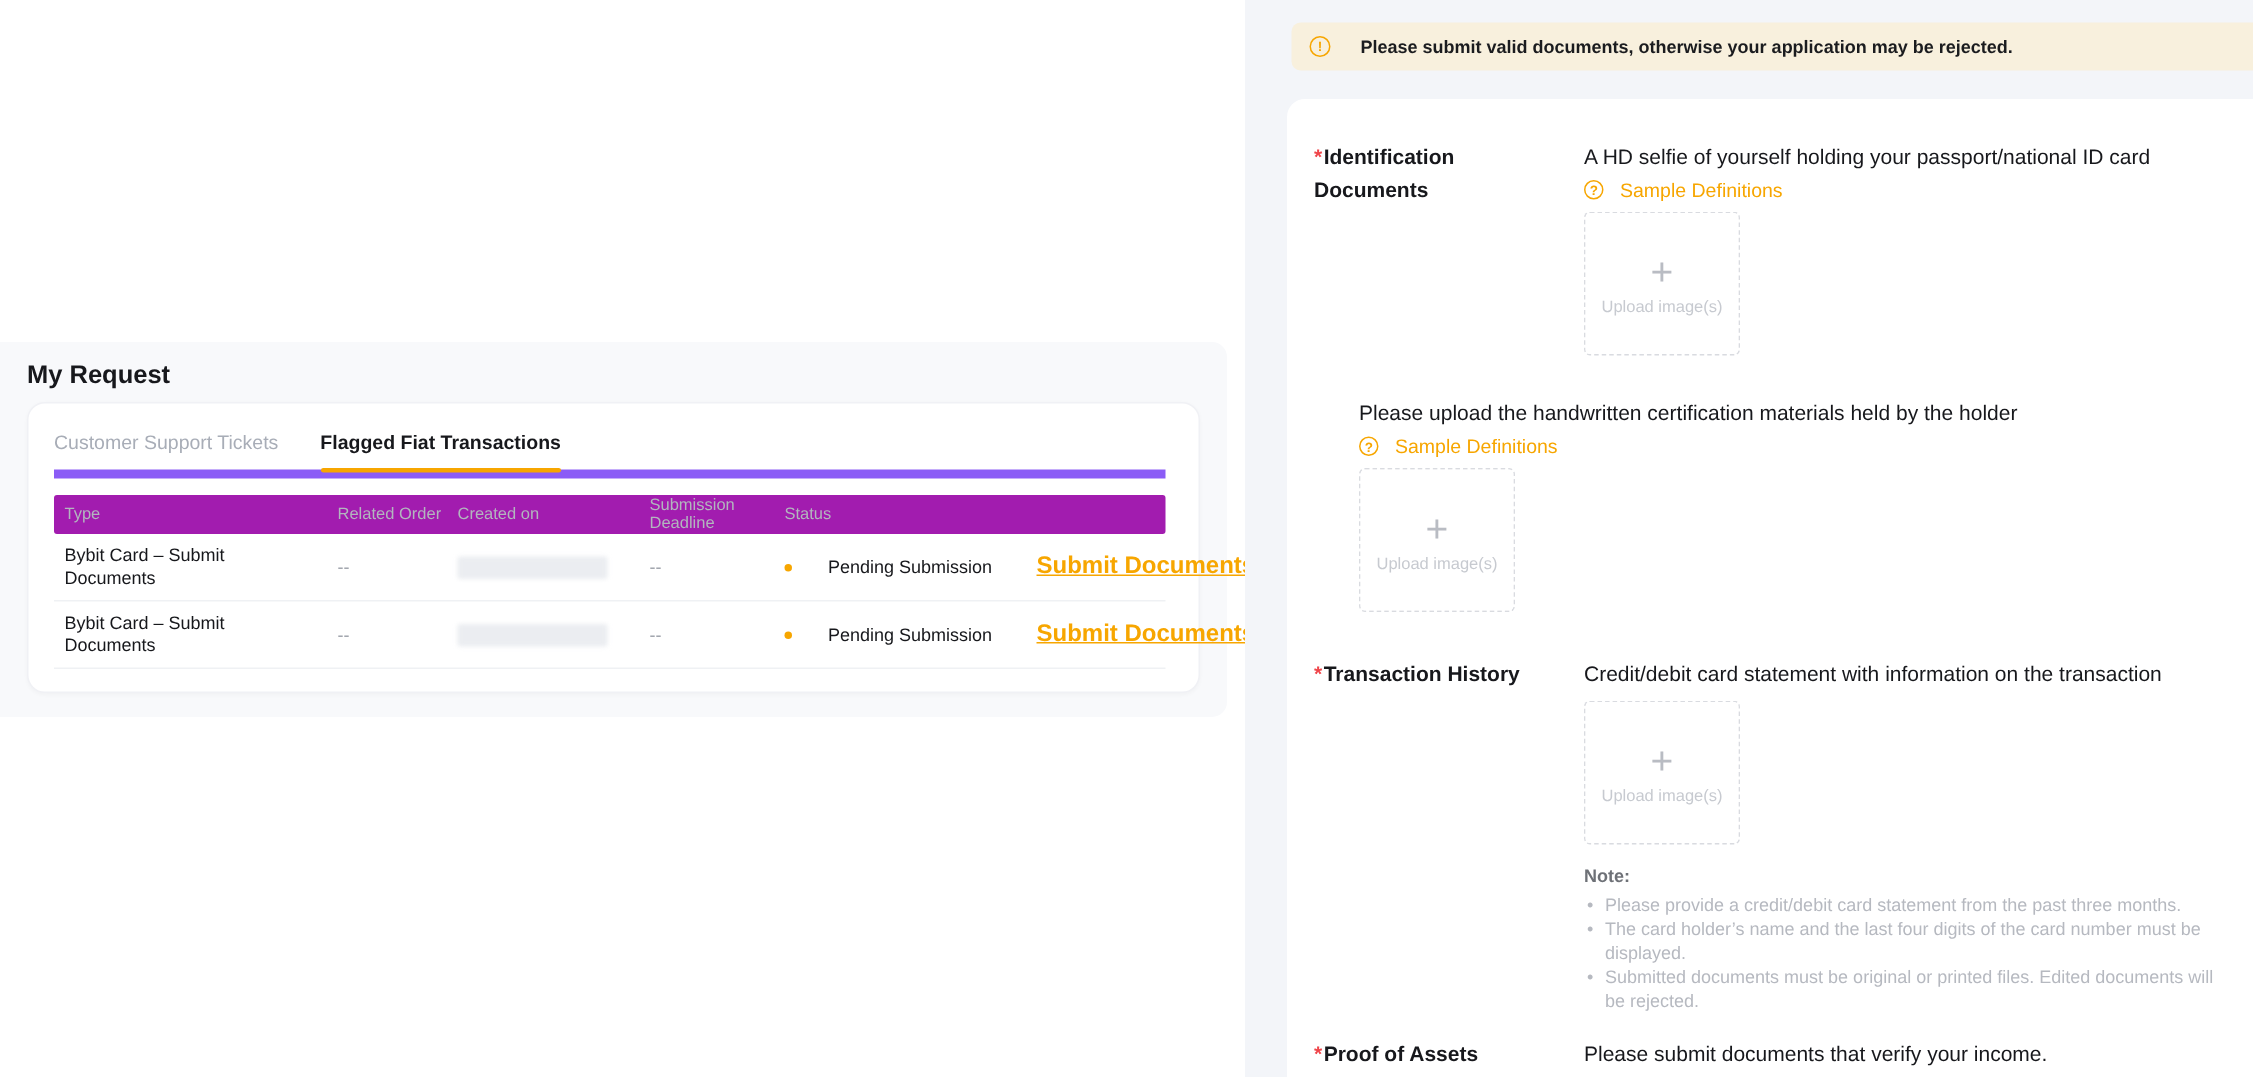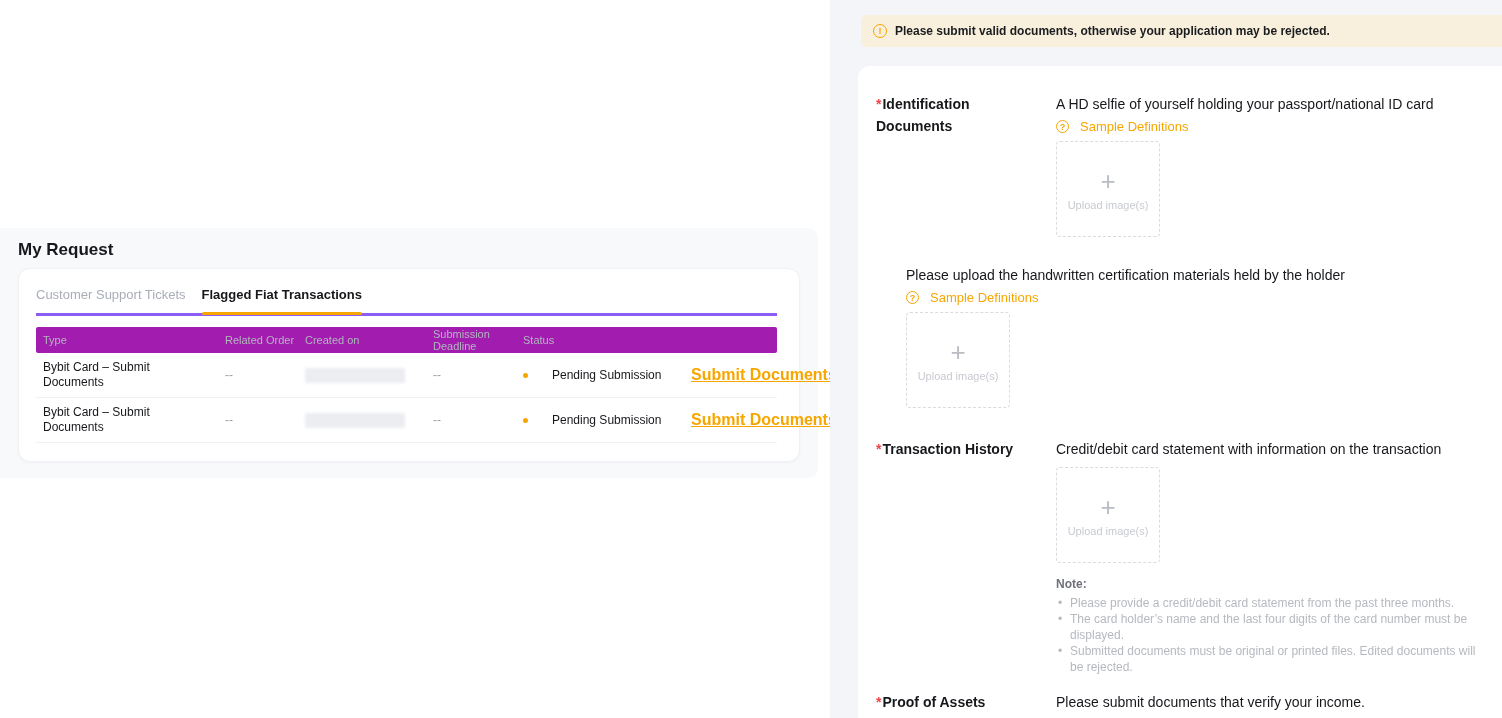--- a/index.html
+++ b/index.html
@@ -7,21 +7,21 @@
   body { font-family:"Liberation Sans","DejaVu Sans",sans-serif; color:#17181c; }
   .canvas { position:relative; width:1502px; height:718px; background:#ffffff; overflow:hidden; }
 
   
   .left-section { position:absolute; left:0; top:228px; width:818px; height:250px;
                   background:#f8f9fb; border-radius:0 10px 10px 0; }
   .left-title { position:absolute; left:18px; top:12px; font-size:17px; font-weight:700; color:#17181c; }
   .request-card { position:absolute; left:18px; top:40px; width:782px; height:194px;
                   background:#ffffff; border:1px solid #f0f1f5; border-radius:12px;
                   box-shadow:0 1px 3px rgba(20,24,40,.03); padding:18px 22px 0 17px; }
-  .tabs-row { display:flex; gap:16px; border-bottom:3px solid #8b5cf6; }
+  .tabs-row { display:flex; gap:28px; border-bottom:6px solid #8b5cf6; }
   .tab { position:relative; font-size:13px; padding-bottom:11px; cursor:pointer; }
   .tab.inactive { color:#a8adb7; font-weight:500; }
   .tab.active { color:#17181c; font-weight:700;text-align:right; }
   .tab.active .tab-underline { position:absolute; left:0; right:0; bottom:-2px; height:3px;
                   background:#f7a600; border-radius:2px; }
   .thead { display:grid; grid-template-columns:182px 80px 128px 90px 168px 1fr; align-items:center;
            height:26px; margin-top:11px; background:#a21caf; border-radius:2px;
            font-size:11px; color:#b2b6be; padding-left:7px; }
   .trow { display:grid; grid-template-columns:182px 80px 128px 90px 168px 1fr; align-items:center;
           height:45px; border-bottom:1px solid #eff1f4; font-size:12px; color:#17181c; padding-left:7px; }
@@ -30,21 +30,21 @@
   .redacted { width:100px; height:15px; background:#ebedf1; border-radius:2px; filter:blur(1.5px); }
   .cell-status { display:flex; align-items:center; gap:24px; }
   .status-dot { width:5px; height:5px; border-radius:50%; background:#f7a600; flex:none; }
   .cell-action { text-align:right; padding-right:0; }
   .action-link { color:#f7a600; font-weight:700; font-size:16px; cursor:pointer; white-space:nowrap;text-decoration:underline; }
   .action-chevron { font-weight:400; margin-left:2px; }
 
   
   .right-panel { position:absolute; left:830px; top:0; width:672px; height:718px; background:#f3f5f9; }
   .banner { position:absolute; left:31px; top:15px; right:0; height:32px; background:#f8f0dd;
-            border-radius:6px 0 0 6px; display:flex; align-items:center; padding-left:12px; gap:8px; }
+            border-radius:6px 0 0 6px; display:flex; align-items:center; padding-left:12px; gap:20px; }
   .warn-icon { width:14px; height:14px; border:1.5px solid #f7a600; border-radius:50%; color:#f7a600;
                font-size:9px; font-weight:700; display:flex; align-items:center; justify-content:center; flex:none; }
   .warn-icon::before { content:"!"; }
   .banner-text { font-size:12px; font-weight:600; color:#1b1c1f; }
 
   .form-card { position:absolute; left:28px; top:66px; width:644px; height:660px;
                background:#ffffff; border-radius:12px 0 0 0; padding:27px 20px 0 18px; }
   .form-row { display:flex; }
   .form-label { width:150px; flex:none; font-size:14px; font-weight:700; line-height:22px; color:#17181c; }
   .req { color:#ef454a; margin-right:1px; }

